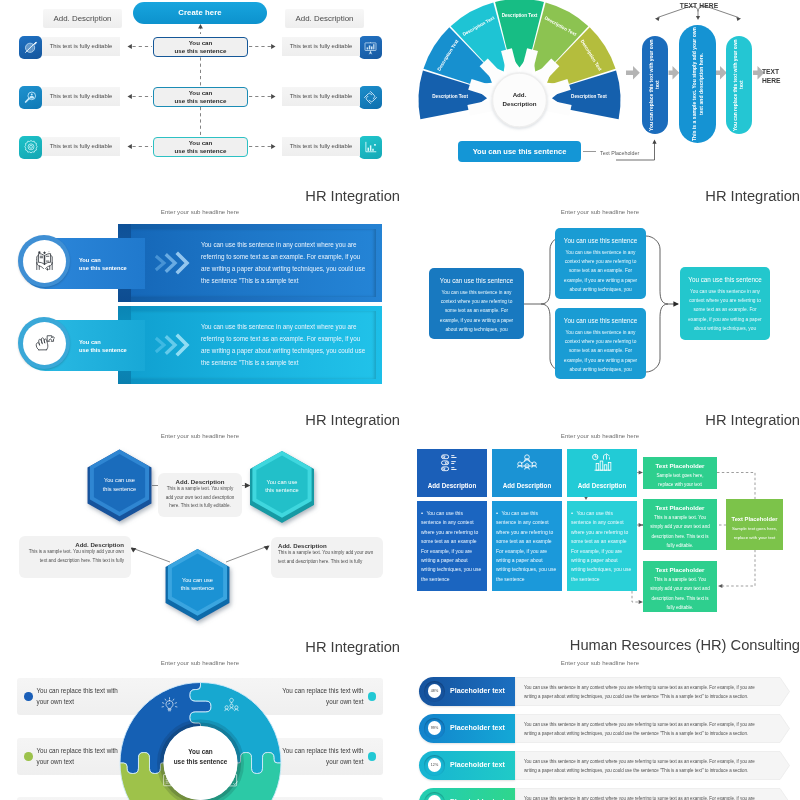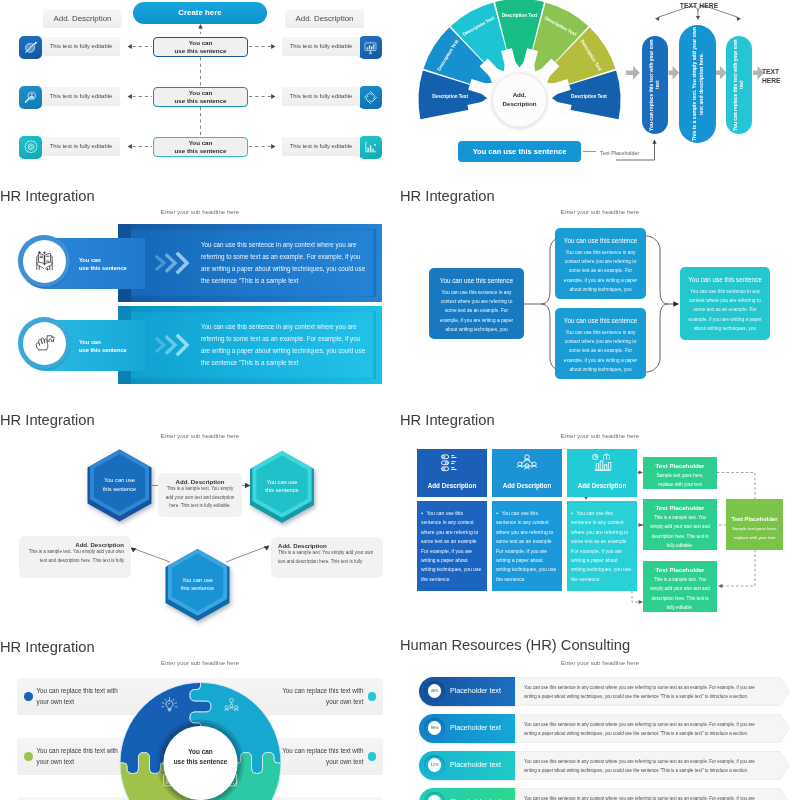--- a/index.html
+++ b/index.html
@@ -1,19 +1,19 @@
 <!DOCTYPE html>
 <html><head>
 <meta charset="utf-8">
 <style>
 html,body{margin:0;padding:0;}
 body{width:800px;height:800px;background:#ffffff;font-family:"Liberation Sans",sans-serif;overflow:hidden;}
 .page{position:relative;width:800px;height:800px;background:#fff;}
 .panel{position:absolute;overflow:hidden;}
-.ttl{position:absolute;width:100%;text-align:left;font-size:14.7px;color:#3d3d3d;font-weight:400;letter-spacing:0px;}
+.ttl{position:absolute;width:100%;text-align:right;font-size:14.7px;color:#3d3d3d;font-weight:400;letter-spacing:0px;}
 .sub{position:absolute;width:100%;text-align:center;font-size:6.1px;color:#6f6f6f;}
 
 
 #p1{left:0;top:0;width:400px;height:180px;}
 #p1 .hdr{position:absolute;height:19px;line-height:19px;text-align:center;font-size:7.9px;color:#4a4a4a;
   background:linear-gradient(180deg,#f7f7f7,#eeeeee);border-radius:2px;}
 #p1 .hdr-l{left:43px;top:9px;width:79px;}
 #p1 .hdr-r{left:285px;top:9px;width:79px;}
 #p1 .pill{position:absolute;left:133px;top:2px;width:134px;height:22px;border-radius:11px;
   background:linear-gradient(180deg,#18a5de,#0d92cd);color:#fff;font-size:7.7px;font-weight:bold;
@@ -129,21 +129,21 @@
 #p8{left:400px;top:0;width:400px;height:800px;}
 #p8 .p8row{position:absolute;left:0;width:400px;height:29px;}
 #p8 .p8gray{position:absolute;left:114px;top:0;}
 #p8 .p8body{position:absolute;left:124px;top:7px;width:240px;font-size:4.45px;color:#4e4e4e;line-height:8.6px;}
 #p8 .p8bar{position:absolute;left:19px;top:0;width:96px;height:29px;border-radius:14.5px 0 0 14.5px;
   box-shadow:0 1px 2px rgba(0,0,0,.12);}
 #p8 .p8circ{position:absolute;left:24px;top:3.5px;width:21px;height:21px;border-radius:50%;
   display:flex;align-items:center;justify-content:center;box-shadow:0 1px 2px rgba(0,0,0,.28) inset;}
 #p8 .p8circin{width:13.5px;height:13.5px;border-radius:50%;background:#fff;display:flex;align-items:center;
   justify-content:center;font-size:3.7px;color:#444;}
-#p8 .p8lbl{position:absolute;left:50px;top:9.5px;font-size:7.1px;color:#fff;font-weight:400;}
+#p8 .p8lbl{position:absolute;left:50px;top:9.5px;font-size:7.1px;color:#fff;font-weight:700;}
 
 </style>
 </head>
 <body>
 
 <div class="page">
 <div class="panel" id="p1">
   <div class="hdr hdr-l">Add. Description</div>
   <div class="hdr hdr-r">Add. Description</div>
   <div class="pill">Create here</div>

